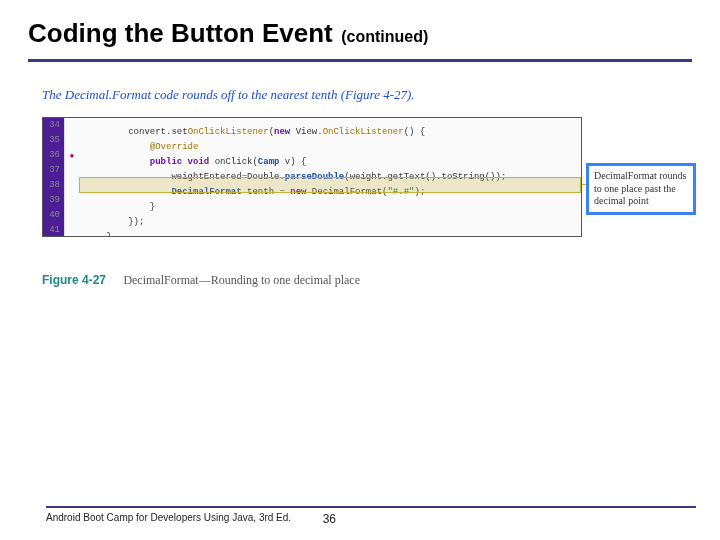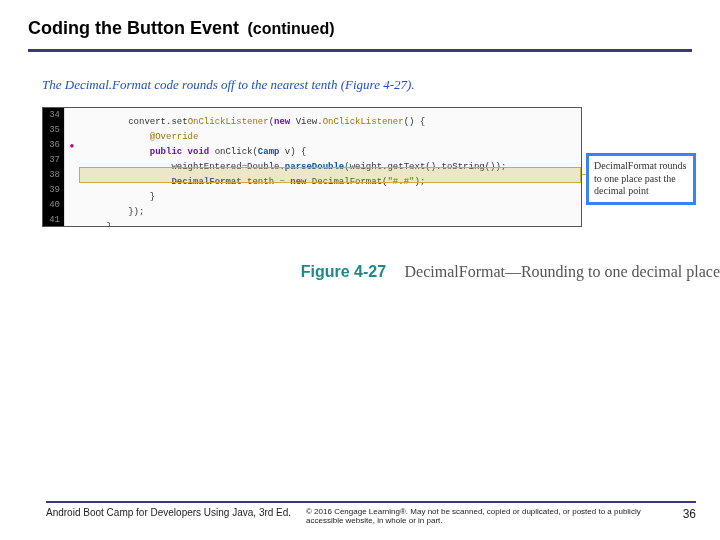--- a/index.html
+++ b/index.html
@@ -8,21 +8,21 @@
     height: 540px;
     background: #ffffff;
     font-family: Arial, Helvetica, sans-serif;
     position: relative;
     overflow: hidden;
   }
   .title-area {
     padding: 18px 28px 6px 28px;
   }
   .title {
-    font-size: 18px;
+    font-size: 26px;
     font-weight: bold;
     color: #000;
     display: inline;
   }
   .continued {
     font-size: 16px;
     font-weight: bold;
     color: #000;
     margin-left: 4px;
   }
@@ -61,21 +61,21 @@
     height: 15px;
     line-height: 15px;
     white-space: pre;
   }
   .gutter {
     width: 22px;
     text-align: right;
     padding-right: 4px;
     color: #888;
     border-right: 1px solid #ddd;
-    background: #000000;
+    background: #4c1d95;
     flex-shrink: 0;
   }
   .gutter-icon {
     width: 14px;
     flex-shrink: 0;
     text-align: center;
     font-size: 8px;
   }
   .code-text {
     padding-left: 6px;
@@ -109,22 +109,21 @@
     background: #fff;
   }
   .callout-line {
     position: absolute;
     top: 67px;
     height: 1px;
     background: #c9b037;
   }
   .fig-caption {
     margin: 26px 0 0 42px;
-    font-size: 16px;
-    text-align: right;
+    font-size: 12px;
   }
   .fig-label {
     color: #1d8a8a;
     font-weight: bold;
     margin-right: 14px;
   }
   .fig-text {
     color: #555;
     font-family: Georgia, serif;
   }
@@ -195,16 +194,15 @@
 
 <div class="fig-caption">
   <span class="fig-label">Figure 4-27</span>
   <span class="fig-text">DecimalFormat—Rounding to one decimal place</span>
 </div>
 
 <div class="footer">
   <div class="hr-bottom"></div>
   <div class="footer-row">
     <div class="book">Android Boot Camp for Developers Using Java, 3rd Ed.</div>
-    <div class="copyright">© 2016 Cengage Learning®. May not be scanned, copied or duplicated, or posted to a publicly accessible website, in whole or in part.</div>
     <div class="pagenum">36</div>
   </div>
 </div>
 
 </body></html>

